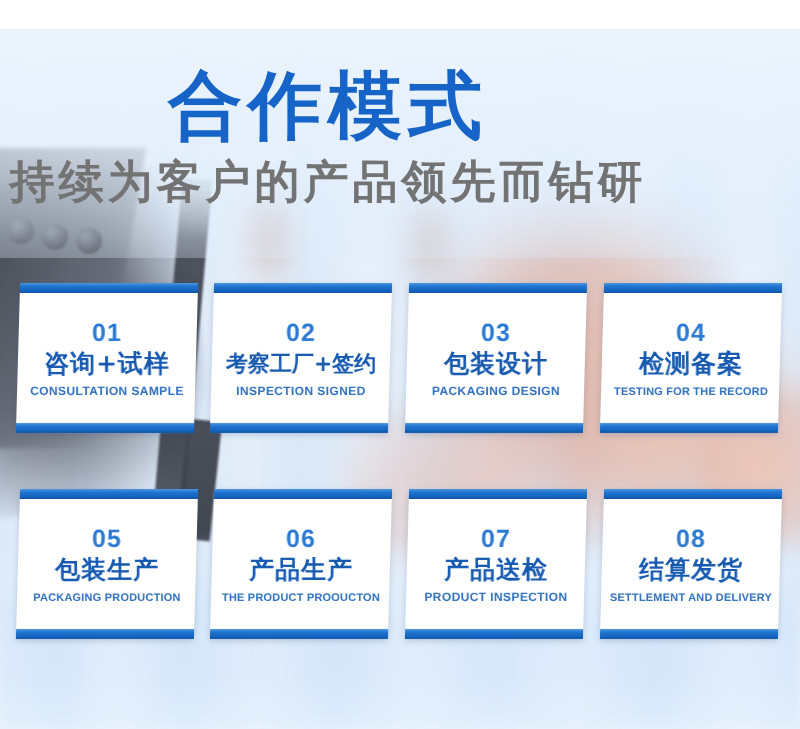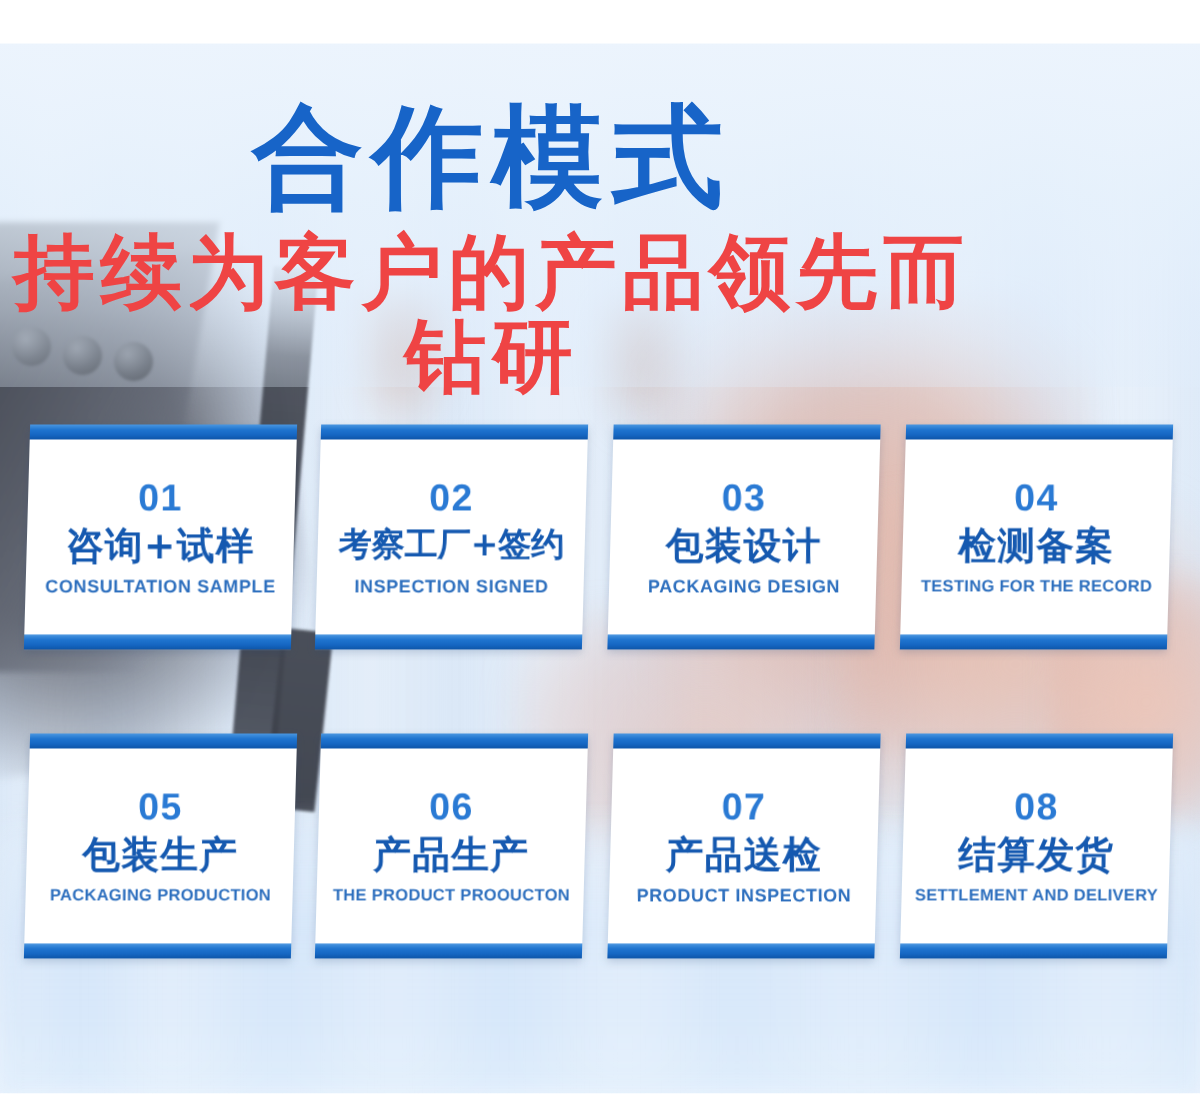--- a/index.html
+++ b/index.html
@@ -245,23 +245,23 @@
   .title {
     font-size: 74px;
     font-weight: bold;
     color: #1764c8;
     letter-spacing: 6px;
     line-height: 86px;
     font-family: "DejaVu Sans", "Liberation Sans", sans-serif;
   }
   .subtitle {
     margin-top: 6px;
-    font-size: 54px;
+    font-size: 45px;
     font-weight: bold;
-    color: #ef4444;
+    color: #737373;
     letter-spacing: 4px;
     line-height: 56px;
     font-family: "DejaVu Sans", "Liberation Sans", sans-serif;
   }
 
   
   .grid {
     position: absolute;
     left: 0; top: 0;
     width: 800px; height: 729px;

